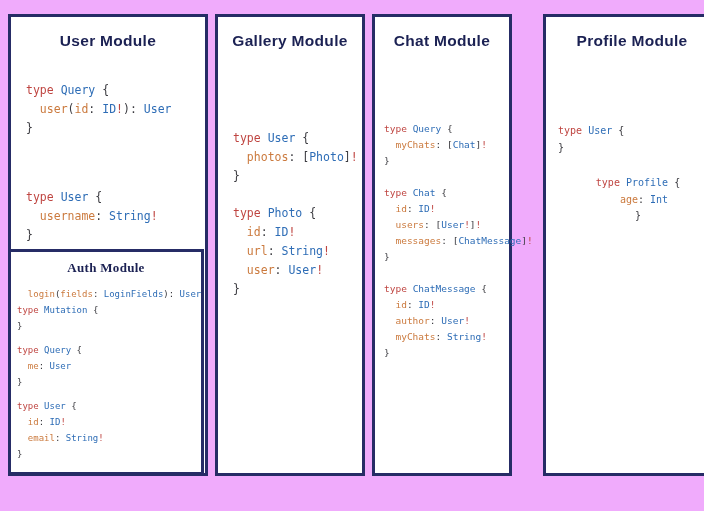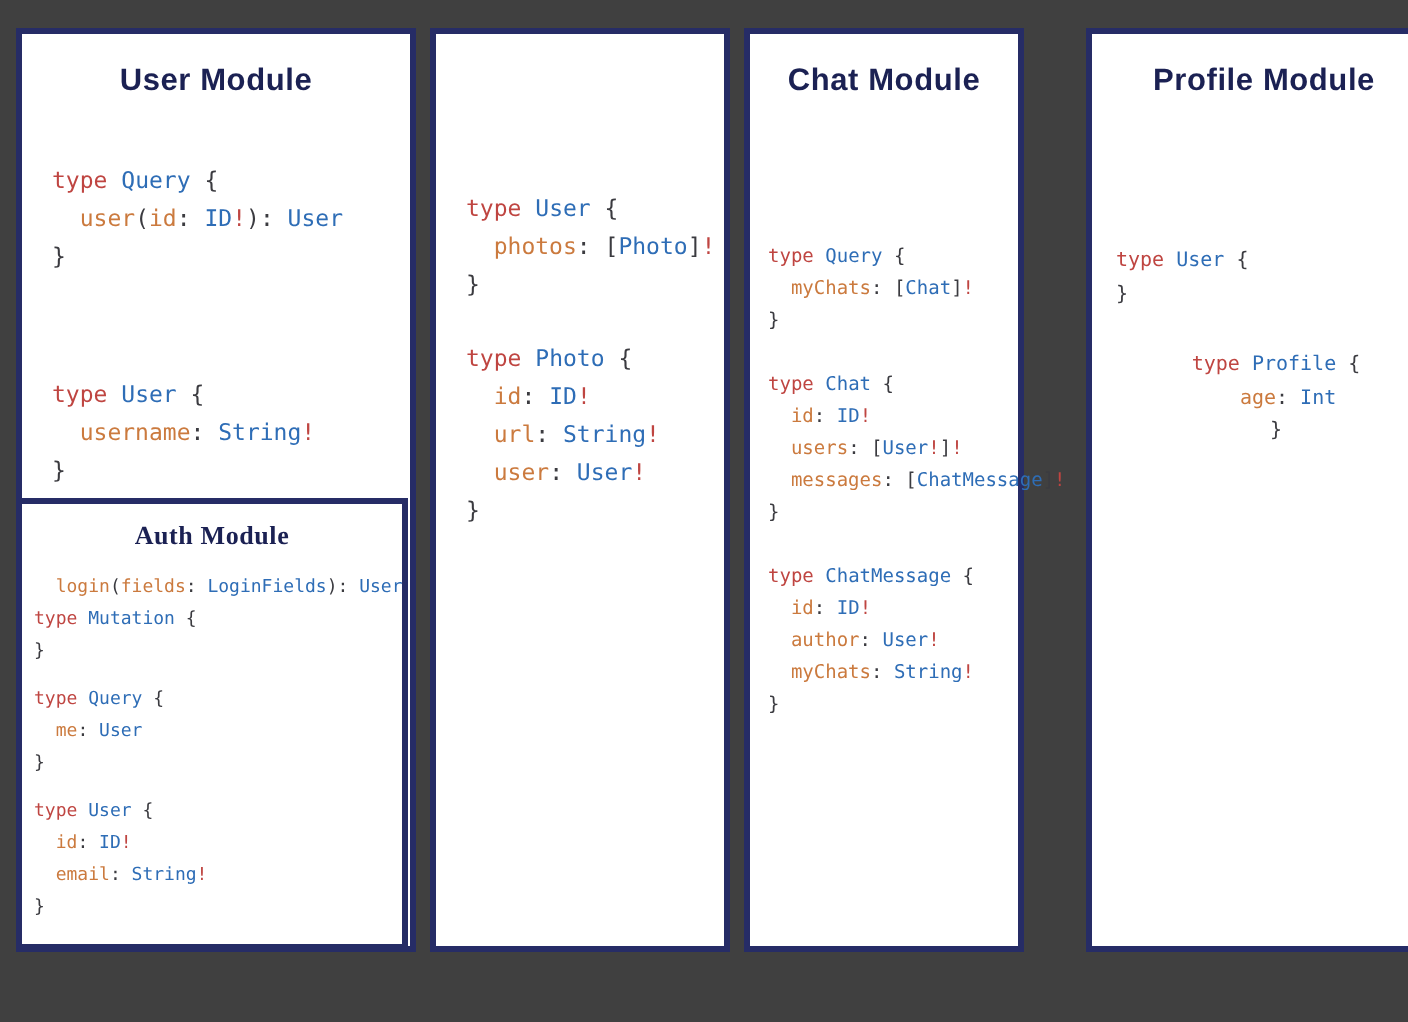--- a/index.html
+++ b/index.html
@@ -1,19 +1,19 @@
 <!DOCTYPE html>
 <html style="--c-border: #262c66; --c-heading: #1b2153; --c-keyword: #bf4541; --c-type: #2e6db6; --c-field: #cb7a3e; --c-plain: #3b3b40; --c-bang: #bf4541;"><head>
 <meta charset="utf-8">
 <style>
   html,body{margin:0;padding:0;background:#ffffff;}
   #canvas{
     position:relative;
     width:704px;height:511px;
-    background:#404040;
+    background:#f0abfc;
     font-family:"Liberation Sans",sans-serif;
     overflow:hidden;
   }
   .panel{
     position:absolute;
     top:14px;height:462px;
     background:#ffffff;
     border:3px solid var(--c-border);
     box-sizing:border-box;
   }
@@ -101,20 +101,21 @@
             <div class="code-line"><span class="tok-kw">type</span><span class="tok-pl"> </span><span class="tok-ty">User</span><span class="tok-pl"> {</span></div>
             <div class="code-line"><span class="tok-pl">  </span><span class="tok-fd">id</span><span class="tok-pl">: </span><span class="tok-ty">ID</span><span class="tok-bang">!</span></div>
             <div class="code-line"><span class="tok-pl">  </span><span class="tok-fd">email</span><span class="tok-pl">: </span><span class="tok-ty">String</span><span class="tok-bang">!</span></div>
             <div class="code-line"><span class="tok-pl">}</span></div>
           </div>
         </div>
     </div>
   </div>
 
   <div class="panel p-gallery">
+    <div class="panel-title">Gallery Module</div>
     <div class="code-area">
         <div class="code-block">
           <div class="code-line"><span class="tok-kw">type</span><span class="tok-pl"> </span><span class="tok-ty">User</span><span class="tok-pl"> {</span></div>
           <div class="code-line"><span class="tok-pl">  </span><span class="tok-fd">photos</span><span class="tok-pl">: [</span><span class="tok-ty">Photo</span><span class="tok-pl">]</span><span class="tok-bang">!</span></div>
           <div class="code-line"><span class="tok-pl">}</span></div>
         </div>
         <div class="code-block">
           <div class="code-line"><span class="tok-kw">type</span><span class="tok-pl"> </span><span class="tok-ty">Photo</span><span class="tok-pl"> {</span></div>
           <div class="code-line"><span class="tok-pl">  </span><span class="tok-fd">id</span><span class="tok-pl">: </span><span class="tok-ty">ID</span><span class="tok-bang">!</span></div>
           <div class="code-line"><span class="tok-pl">  </span><span class="tok-fd">url</span><span class="tok-pl">: </span><span class="tok-ty">String</span><span class="tok-bang">!</span></div>

